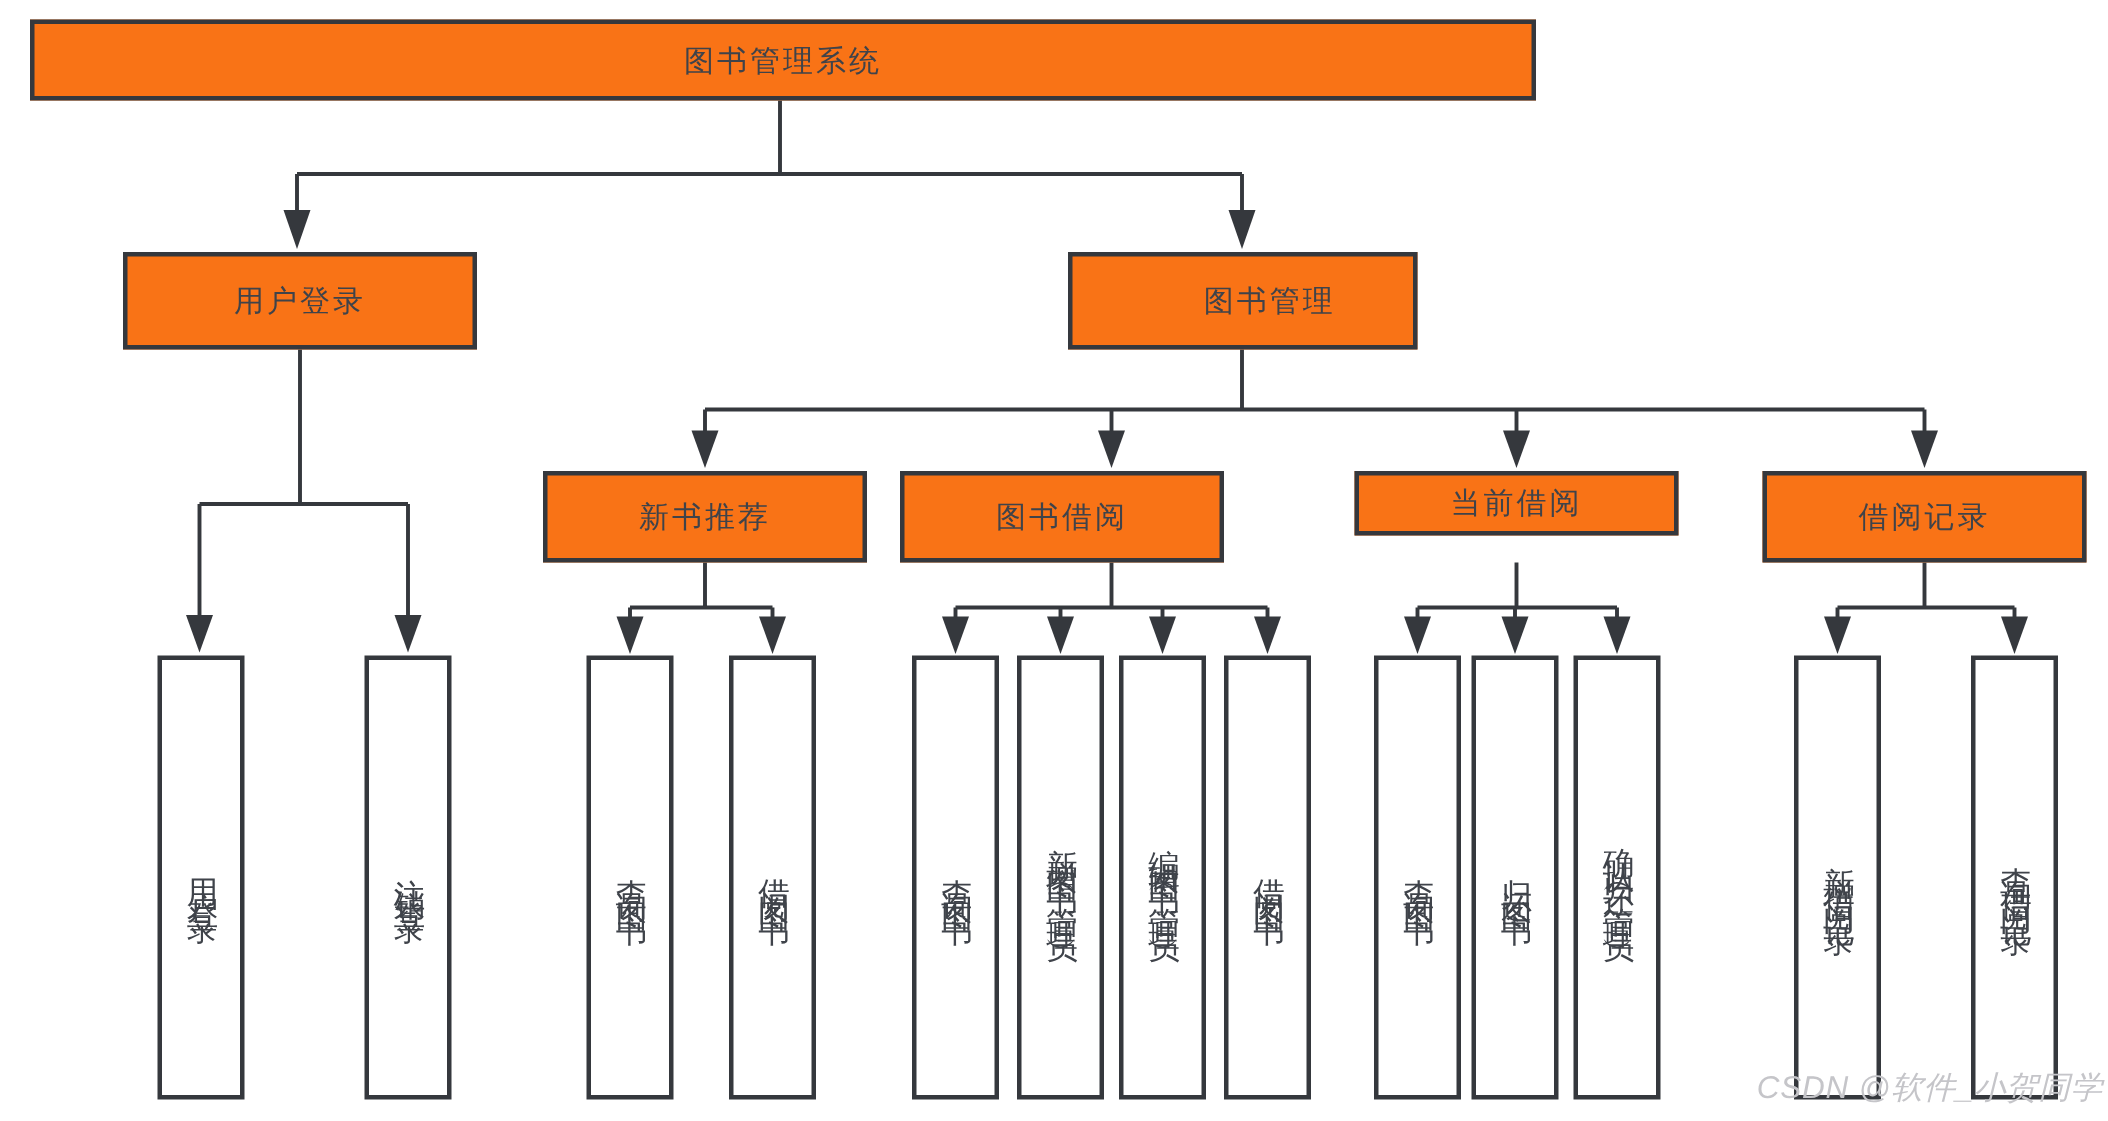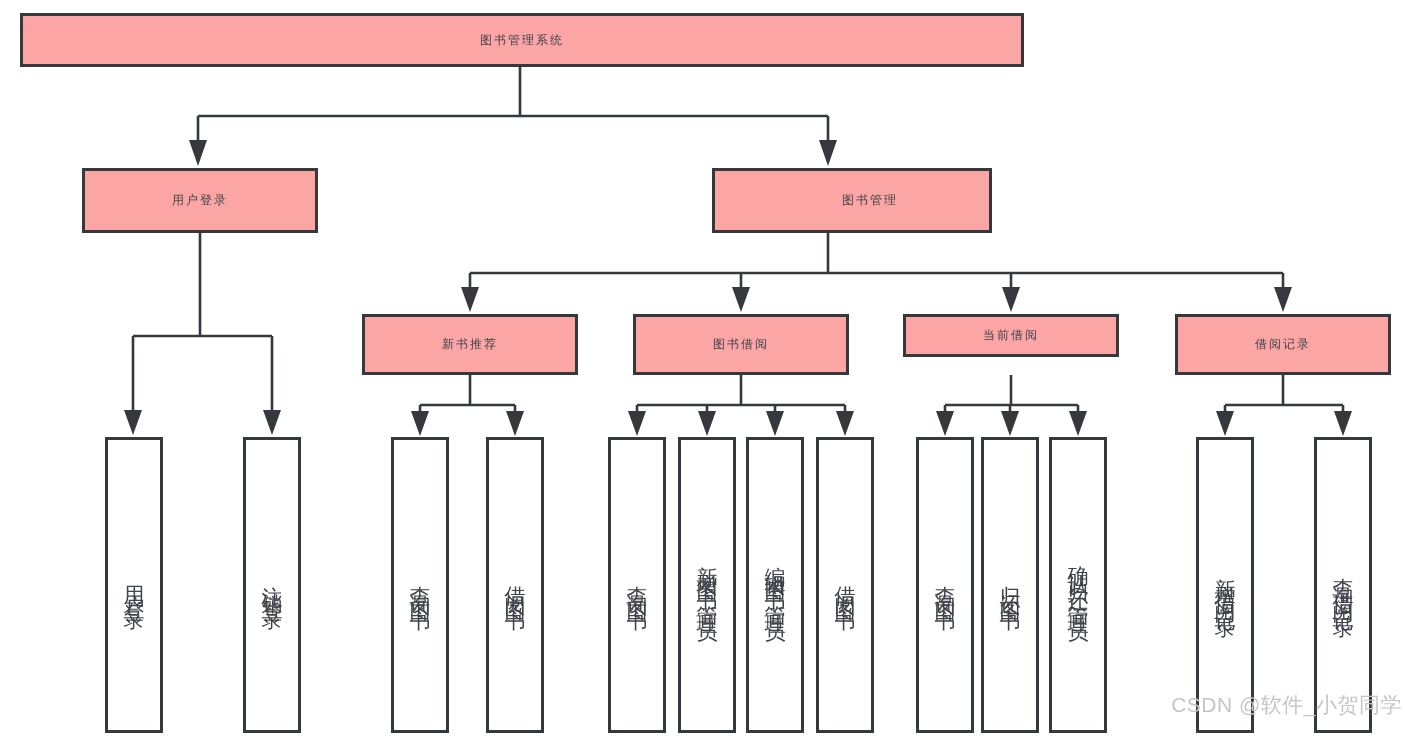--- a/index.html
+++ b/index.html
@@ -16,24 +16,24 @@
     overflow:hidden;
     font-family:"Liberation Sans","DejaVu Sans",sans-serif;
   }
   .connectors{position:absolute;left:0;top:0;width:1405px;height:747px;}
   .connectors path{stroke:var(--line);stroke-width:2.6;fill:none;}
   .connectors polygon{fill:var(--line);stroke:none;}
   .node{
     position:absolute;
     box-sizing:border-box;
     border:3px solid var(--line);
-    background:#fca5a5;
+    background:#f97316;
     display:flex;align-items:center;justify-content:center;
     color:var(--text);
-    font-size:12px;
+    font-size:20px;
     letter-spacing:2px;
     white-space:nowrap;
   }
   .leaf{
     position:absolute;
     top:437px;width:58px;height:296px;
     box-sizing:border-box;
     border:3px solid var(--line);
     background:#fff;
     display:flex;align-items:center;justify-content:center;
@@ -42,25 +42,26 @@
     writing-mode:vertical-rl;
     text-orientation:mixed;
     font-size:21px;
     letter-spacing:8px;
     line-height:1.05;
     color:var(--text);
     white-space:nowrap;
   }
   .watermark{
     position:absolute;
-    right:3px;top:691px;
+    right:3px;top:711px;
     font-size:21px;
     color:var(--wm);
     letter-spacing:0.5px;
     white-space:nowrap;
+    font-style:italic;
   }
 </style>
 </head>
 <body>
 
 <div class="canvas">
 
   <svg class="connectors" viewBox="0 0 1405 747" xmlns="http://www.w3.org/2000/svg">
 
     <path d="M520,67 L520,116 M198,116 L828,116 M198,116 L198,141 M828,116 L828,141"></path>
@@ -93,24 +94,24 @@
     <polygon points="1069,411 1087,411 1078,436"></polygon>
 
     <path d="M1283,375 L1283,405 M1225,405 L1343,405 M1225,405 L1225,412 M1343,405 L1343,412"></path>
     <polygon points="1216,411 1234,411 1225,436"></polygon>
     <polygon points="1334,411 1352,411 1343,436"></polygon>
   </svg>
 
   <div class="node" style="left:20px;top:13px;width:1004px;height:54px;">图书管理系统</div>
 
   <div class="node" style="left:82px;top:168px;width:236px;height:65px;">用户登录</div>
-  <div class="node" style="left:712px;top:168px;width:280px;height:65px;padding-left:36px;">图书管理</div>
+  <div class="node" style="left:712px;top:168px;width:233px;height:65px;padding-left:36px;">图书管理</div>
 
   <div class="node" style="left:362px;top:314px;width:216px;height:61px;text-align:right;">新书推荐</div>
-  <div class="node" style="left:633px;top:314px;width:216px;height:61px;">图书借阅</div>
+  <div class="node" style="left:600px;top:314px;width:216px;height:61px;">图书借阅</div>
   <div class="node" style="left:903px;top:314px;width:216px;height:43px;">当前借阅</div>
   <div class="node" style="left:1175px;top:314px;width:216px;height:61px;">借阅记录</div>
 
   <div class="leaf" style="left:105px;">
     <span>用户登录</span>
   </div>
   <div class="leaf" style="left:243px;">
     <span>注销登录</span>
   </div>
   <div class="leaf" style="left:391px;">

